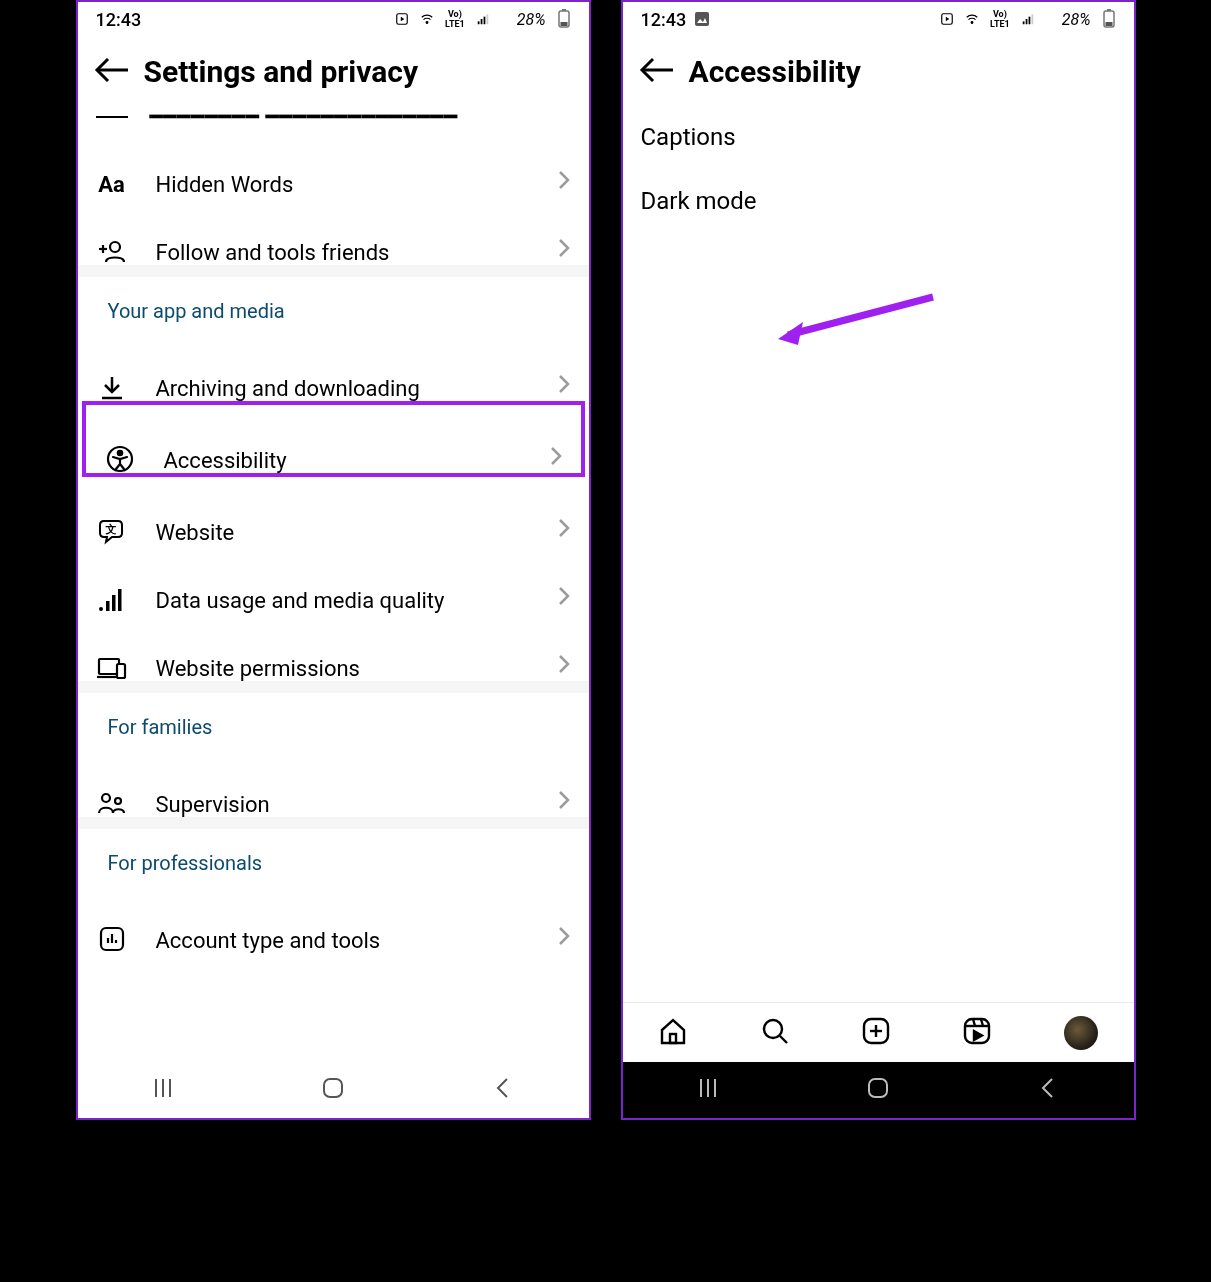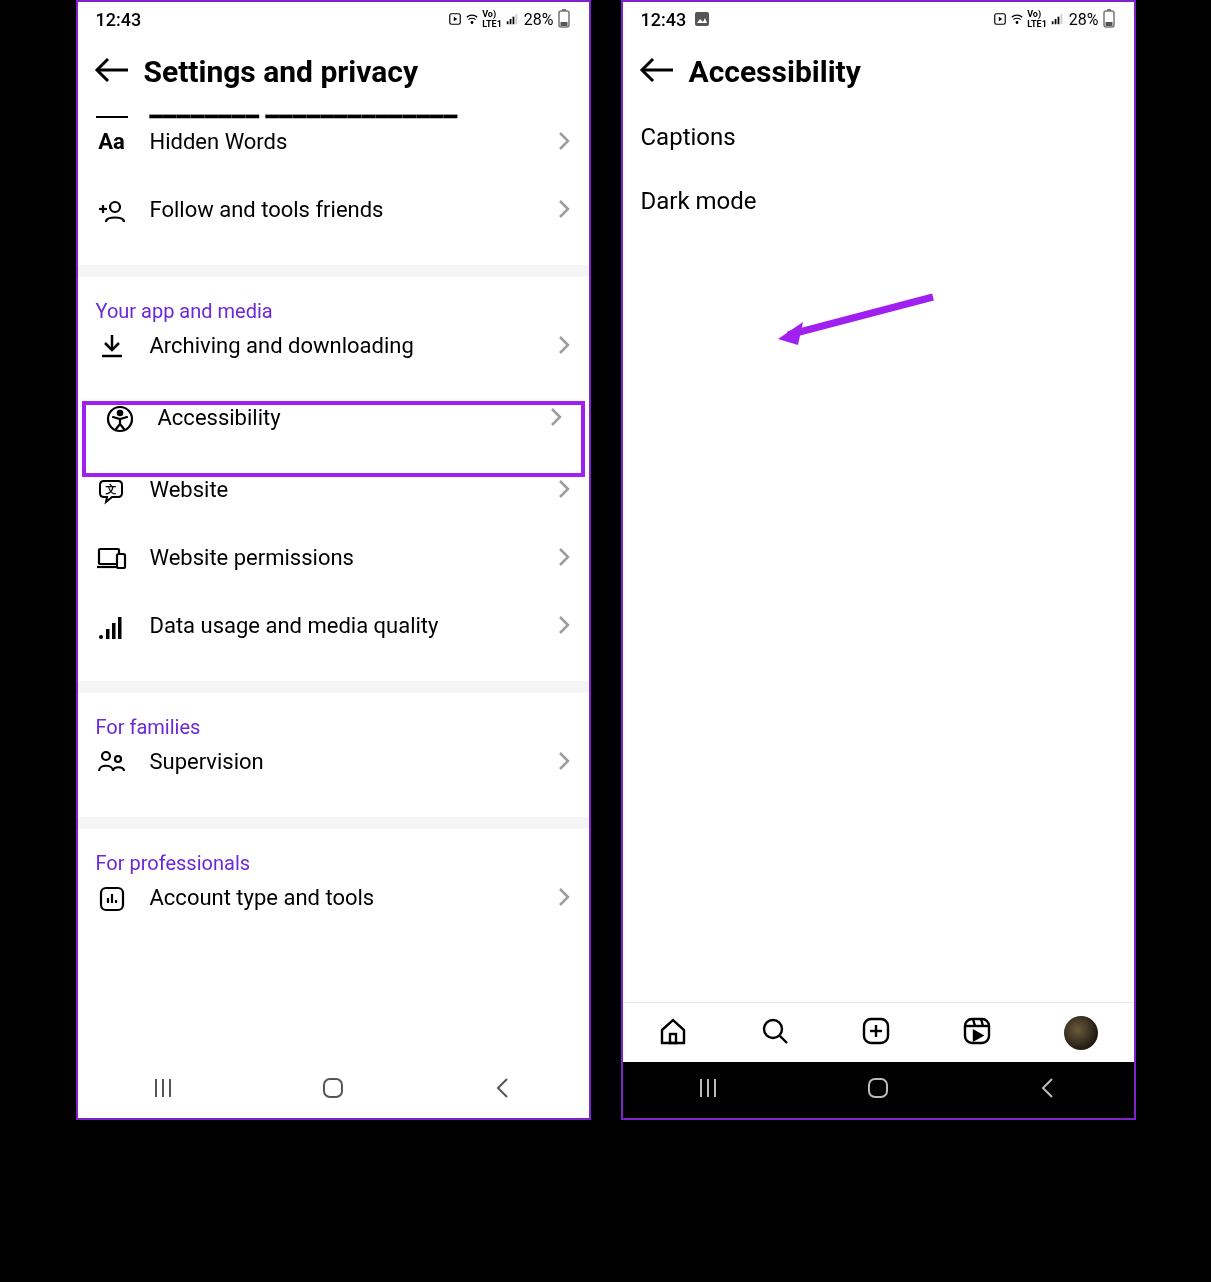--- a/index.html
+++ b/index.html
@@ -31,24 +31,25 @@
   display: flex;
   justify-content: space-between;
   align-items: center;
   padding: 0 18px;
   font-size: 18px;
 }
 .status-time { font-weight: 500; }
 .status-icons {
   display: flex;
   align-items: center;
-  gap: 3px;
+  gap: 11px;
   font-size: 14px;
-}
-.status-icons .batt-pct { font-size: 16px; margin-left: 2px; }
+  text-align: center;
+}
+.status-icons .batt-pct { font-size: 16px; margin-left: 16px; font-style: italic; }
 .header {
   display: flex;
   align-items: center;
   padding: 18px 14px 16px 14px;
   gap: 12px;
 }
 .back-arrow svg { width: 40px; height: 30px; }
 .page-title {
   font-size: 30px;
   font-weight: 700;
@@ -58,39 +59,40 @@
   display: flex;
   align-items: center;
   padding: 0 18px;
   height: 24px;
   overflow: hidden;
   font-size: 22px;
   gap: 22px;
 }
 .list-row {
   display: flex;
-  align-items: flex-start;
+  align-items: flex-end;
   padding: 0 18px;
   height: 68px;
   font-size: 22px;
-  gap: 22px;
+  gap: 28px;
 }
 .list-row .icon-box {
   width: 32px;
   display: flex;
   justify-content: center;
   align-items: center;
 }
 .list-row .label { flex: 1; }
 .chev { color: #9c9c9c; }
 .section-gap { height: 12px; background: #f5f5f5; }
 .section-hdr {
   font-size: 20px;
-  color: #6d28d9;
+  color: #0c4a6e;
   padding: 22px 18px 10px 18px;
+  margin-left: 12px;
 }
 .highlight-box {
   border: 4px solid #a020f0;
   margin: 0 4px;
 }
 .simple-item {
   font-size: 24px;
   padding: 18px 18px;
 }
 .bottom-nav {
@@ -237,42 +239,42 @@
             </svg>
       </span>
       <span class="label">Website</span>
       <span class="chev"><svg width="14" height="24" viewBox="0 0 14 24" fill="none" stroke="currentColor" stroke-width="2.5">
               <polyline points="3,4 11,12 3,20"></polyline>
             </svg></span>
     </div>
 
     <div class="list-row">
       <span class="icon-box">
-        <svg width="30" height="26" viewBox="0 0 30 26" fill="none" stroke="#000" stroke-width="2.2">
-              <rect x="2" y="4" width="20" height="15" rx="1"></rect>
-              <line x1="0" y1="22" x2="24" y2="22"></line>
-              <rect x="20" y="9" width="8" height="14" rx="1.5" fill="#fff"></rect>
-            </svg>
-      </span>
-      <span class="label">Website permissions</span>
-      <span class="chev"><svg width="14" height="24" viewBox="0 0 14 24" fill="none" stroke="currentColor" stroke-width="2.5">
-              <polyline points="3,4 11,12 3,20"></polyline>
-            </svg></span>
-    </div>
-
-    <div class="list-row">
-      <span class="icon-box">
         <svg width="28" height="28" viewBox="0 0 28 28" fill="#000">
               <circle cx="3" cy="24" r="2"></circle>
               <rect x="8" y="16" width="3.5" height="10"></rect>
               <rect x="14" y="10" width="3.5" height="16"></rect>
               <rect x="20" y="4" width="3.5" height="22"></rect>
             </svg>
       </span>
       <span class="label">Data usage and media quality</span>
+      <span class="chev"><svg width="14" height="24" viewBox="0 0 14 24" fill="none" stroke="currentColor" stroke-width="2.5">
+              <polyline points="3,4 11,12 3,20"></polyline>
+            </svg></span>
+    </div>
+
+    <div class="list-row">
+      <span class="icon-box">
+        <svg width="30" height="26" viewBox="0 0 30 26" fill="none" stroke="#000" stroke-width="2.2">
+              <rect x="2" y="4" width="20" height="15" rx="1"></rect>
+              <line x1="0" y1="22" x2="24" y2="22"></line>
+              <rect x="20" y="9" width="8" height="14" rx="1.5" fill="#fff"></rect>
+            </svg>
+      </span>
+      <span class="label">Website permissions</span>
       <span class="chev"><svg width="14" height="24" viewBox="0 0 14 24" fill="none" stroke="currentColor" stroke-width="2.5">
               <polyline points="3,4 11,12 3,20"></polyline>
             </svg></span>
     </div>
 
     <div class="section-gap"></div>
     <div class="section-hdr">For families</div>
 
     <div class="list-row">
       <span class="icon-box">

